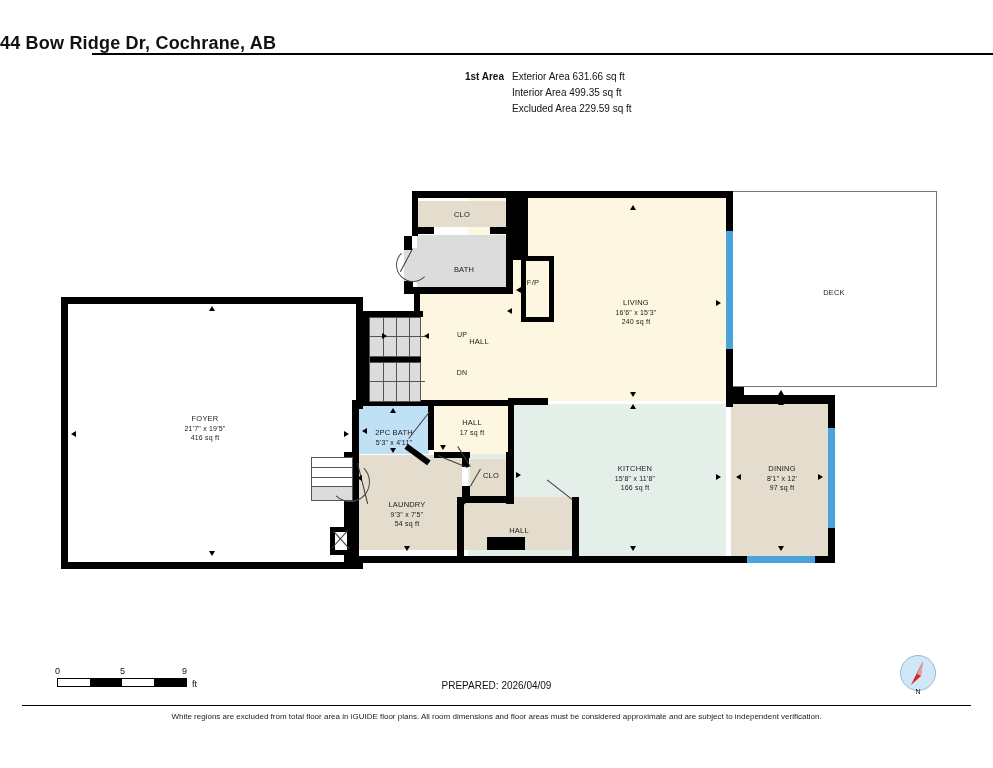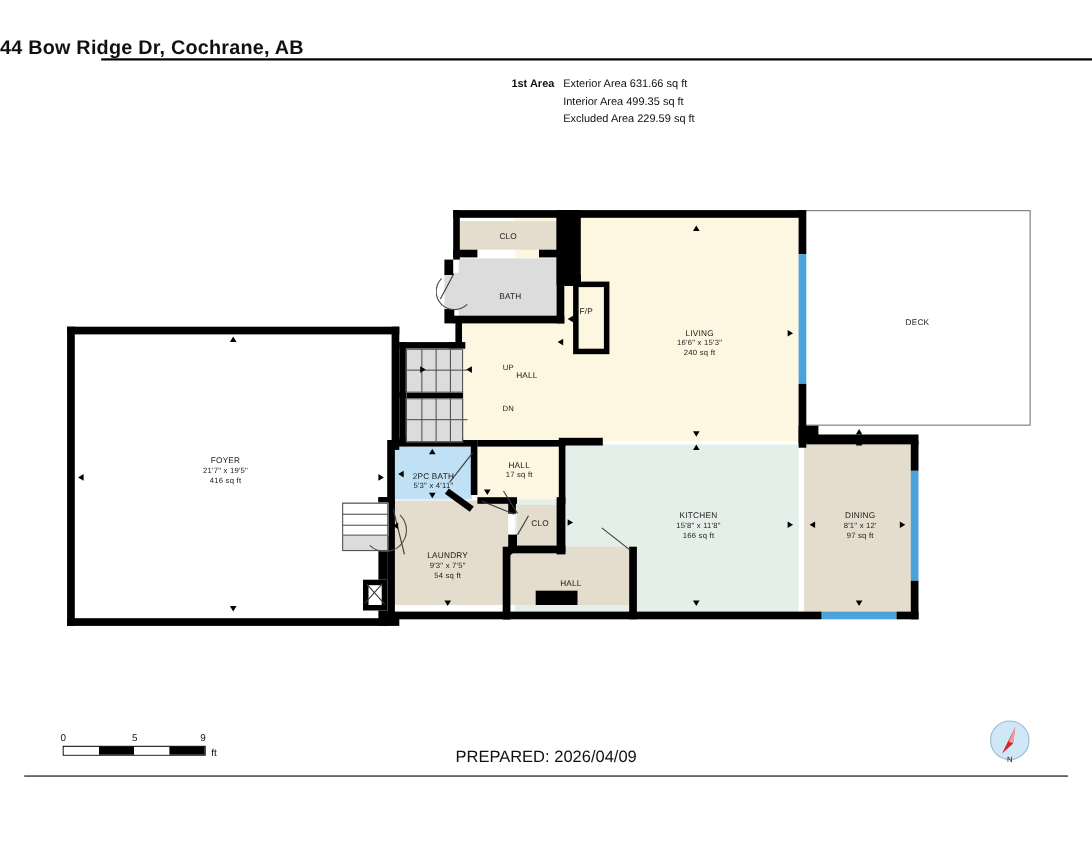--- a/index.html
+++ b/index.html
@@ -53,21 +53,21 @@
   .dline{position:absolute;background:#3a3a3a;height:1px;transform-origin:0 0;}
 
   
   .scale{position:absolute;left:57px;top:678px;width:130px;height:9px;border:1px solid #000;box-sizing:border-box;display:flex;}
   .scale i{display:block;height:100%;flex:1 1 25%;}
   .sc-w{background:#fff;}
   .sc-b{background:#000;}
   .sc-n{position:absolute;font-size:9px;top:666px;}
   .sc-ft{position:absolute;left:192px;top:679px;font-size:9px;}
 
-  .prepared{position:absolute;left:0;top:680px;width:993px;text-align:center;font-size:15px;}
+  .prepared{position:absolute;left:0;top:680px;width:993px;text-align:center;font-size:10px;}
 
   .compass{position:absolute;left:898px;top:655px;width:40px;height:46px;}
   .cmp-dial{position:absolute;left:2px;top:0px;width:34px;height:34px;border-radius:50%;
      background:#cfe7f7;border:1px solid #9ab9cc;}
   .cmp-n{position:absolute;left:0;top:33px;width:40px;text-align:center;font-size:7px;}
 
   .foot-rule{position:absolute;left:22px;top:705px;width:949px;height:1px;background:#000;}
   .foot-txt{position:absolute;left:0;top:712px;width:993px;text-align:center;font-size:8px;color:#222;}
 </style>
 </head>
@@ -332,14 +332,15 @@
     <div class="cmp-dial"></div>
     <svg width="40" height="36" viewBox="0 0 40 36" style="position:absolute;left:0;top:0;">
       <path d="M25 6 L13 30 L19 19 Z" fill="#5aa9d6"></path>
       <path d="M25 6 L13 30 L23 21 Z" fill="#dd2222"></path>
       <path d="M25 6 L23 21 L19 19 Z" fill="#ffffff" opacity=".55"></path>
     </svg>
     <div class="cmp-n">N</div>
   </div>
 
   <div class="foot-rule"></div>
+  <div class="foot-txt">White regions are excluded from total floor area in iGUIDE floor plans. All room dimensions and floor areas must be considered approximate and are subject to independent verification.</div>
 
 </div>
 
 </body></html>

